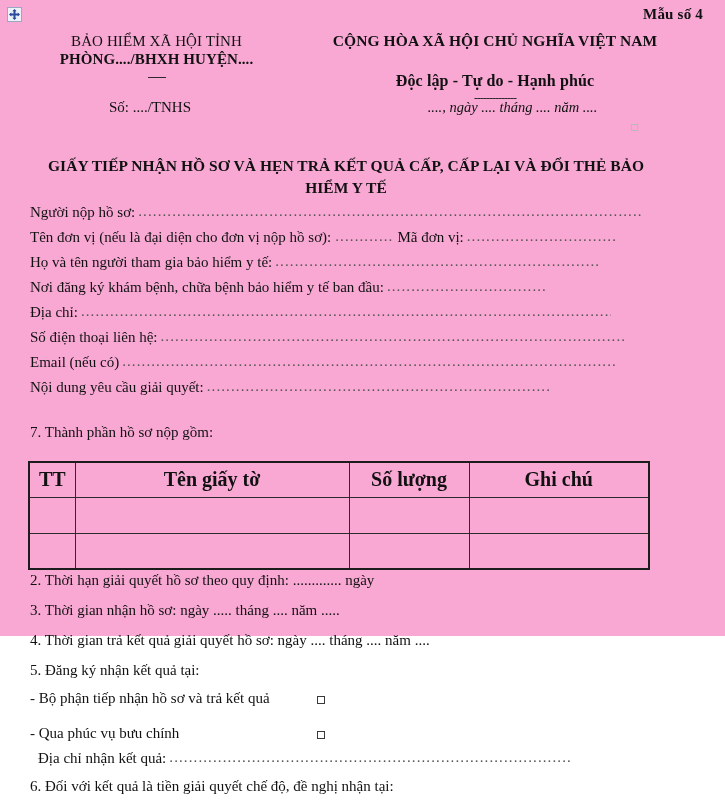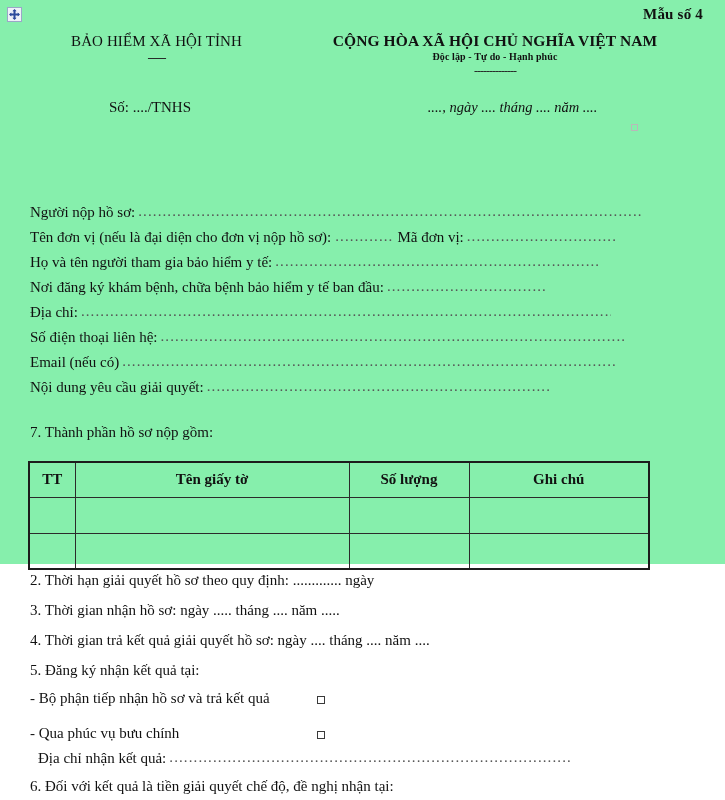--- a/index.html
+++ b/index.html
@@ -14,23 +14,23 @@
     position: relative;
     overflow: hidden;
     font-family: "Liberation Serif", "DejaVu Serif", serif;
     color: #111111;
     -webkit-font-smoothing: antialiased;
   }
 
   .page {
     position: relative;
     width: 725px;
-    height: 564px;
-    box-sizing: border-box;
-    background: #86efac;
+    height: 636px;
+    box-sizing: border-box;
+    background: #f9a8d4;
   }
 
   
   .move-handle {
     position: absolute;
     left: 7px;
     top: 7px;
     width: 15px;
     height: 15px;
     border: 1px solid #9aa7c7;
@@ -81,24 +81,24 @@
     font-size: 15px;
     font-weight: bold;
     letter-spacing: .1px;
   }
   .nation-line-1 {
     font-size: 15.5px;
     font-weight: bold;
     letter-spacing: .1px;
   }
   .nation-line-2 {
-    font-size: 10px;
+    font-size: 16px;
     font-weight: bold;
     letter-spacing: .1px;
-    margin-top: 0;
+    margin-top: 20px;
     font-family: Liberation Serif, serif;
   }
   .rule-short {
     font-size: 12px;
     letter-spacing: -1px;
     margin-top: 1px;
     color: #222;
   }
 
   
@@ -231,21 +231,21 @@
     border: 2px solid #1c1c1c;
   }
   .doc-table th,
   .doc-table td {
     border: 1px solid #2b2b2b;
     box-sizing: border-box;
   }
   .doc-table th {
     height: 35px;
     font-weight: bold;
-    font-size: 15px;
+    font-size: 20px;
     text-align: center;
     vertical-align: middle;
   }
   .doc-table td {
     height: 36px;
   }
   .col-tt   { width: 46px; }
   .col-name { width: 274px; }
   .col-qty  { width: 120px; }
   .col-note { width: 180px; }
@@ -266,35 +266,37 @@
         <polygon points="11,5.5 8.7,3.4 8.7,7.6"></polygon>
       </g>
     </svg>
   </div>
 
   <div class="form-no">Mẫu số 4</div>
 
   <div class="header">
     <div class="header-left">
       <div class="org-line-1">BẢO HIỂM XÃ HỘI TỈNH</div>
+      <div class="org-line-2">PHÒNG..../BHXH HUYỆN....</div>
       <div class="rule-short">------</div>
     </div>
     <div class="header-right">
       <div class="nation-line-1">CỘNG HÒA XÃ HỘI CHỦ NGHĨA VIỆT NAM</div>
       <div class="nation-line-2">Độc lập - Tự do - Hạnh phúc</div>
       <div class="rule-short">--------------</div>
     </div>
   </div>
 
   <div class="so-row">
     <div class="so-no">Số: ..../TNHS</div>
     <div class="so-date">...., ngày .... tháng .... năm ....</div>
   </div>
   <div class="tiny-box"></div>
 
+  <div class="doc-title">GIẤY TIẾP NHẬN HỒ SƠ VÀ HẸN TRẢ KẾT QUẢ CẤP, CẤP LẠI VÀ ĐỔI THẺ BẢO HIỂM Y TẾ</div>
 
   <div class="fields">
 
     <div class="field-row">
       <span class="field-label">Người nộp hồ sơ:</span>
       <span class="dots dots-cap">........................................................................................................</span>
     </div>
 
     <div class="field-row">
       <span class="field-label">Tên đơn vị (nếu là đại diện cho đơn vị nộp hồ sơ):</span>

